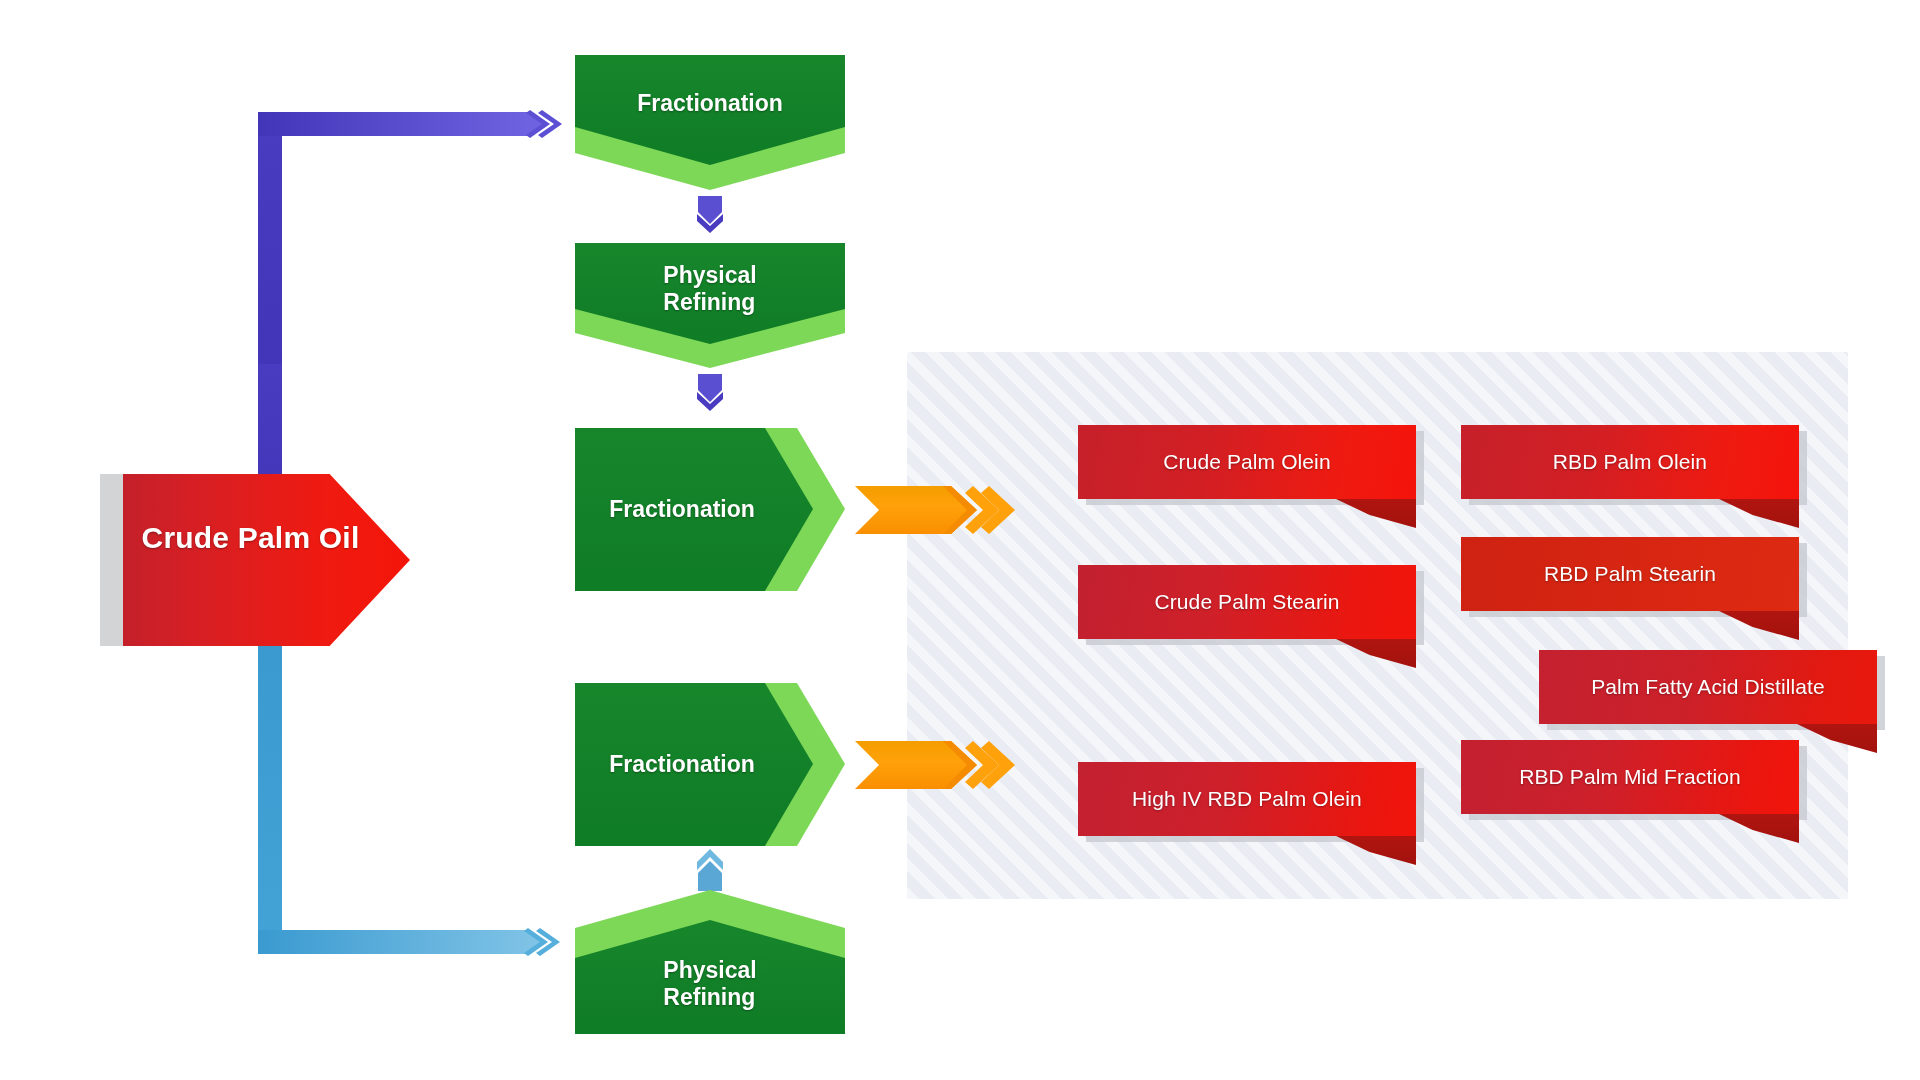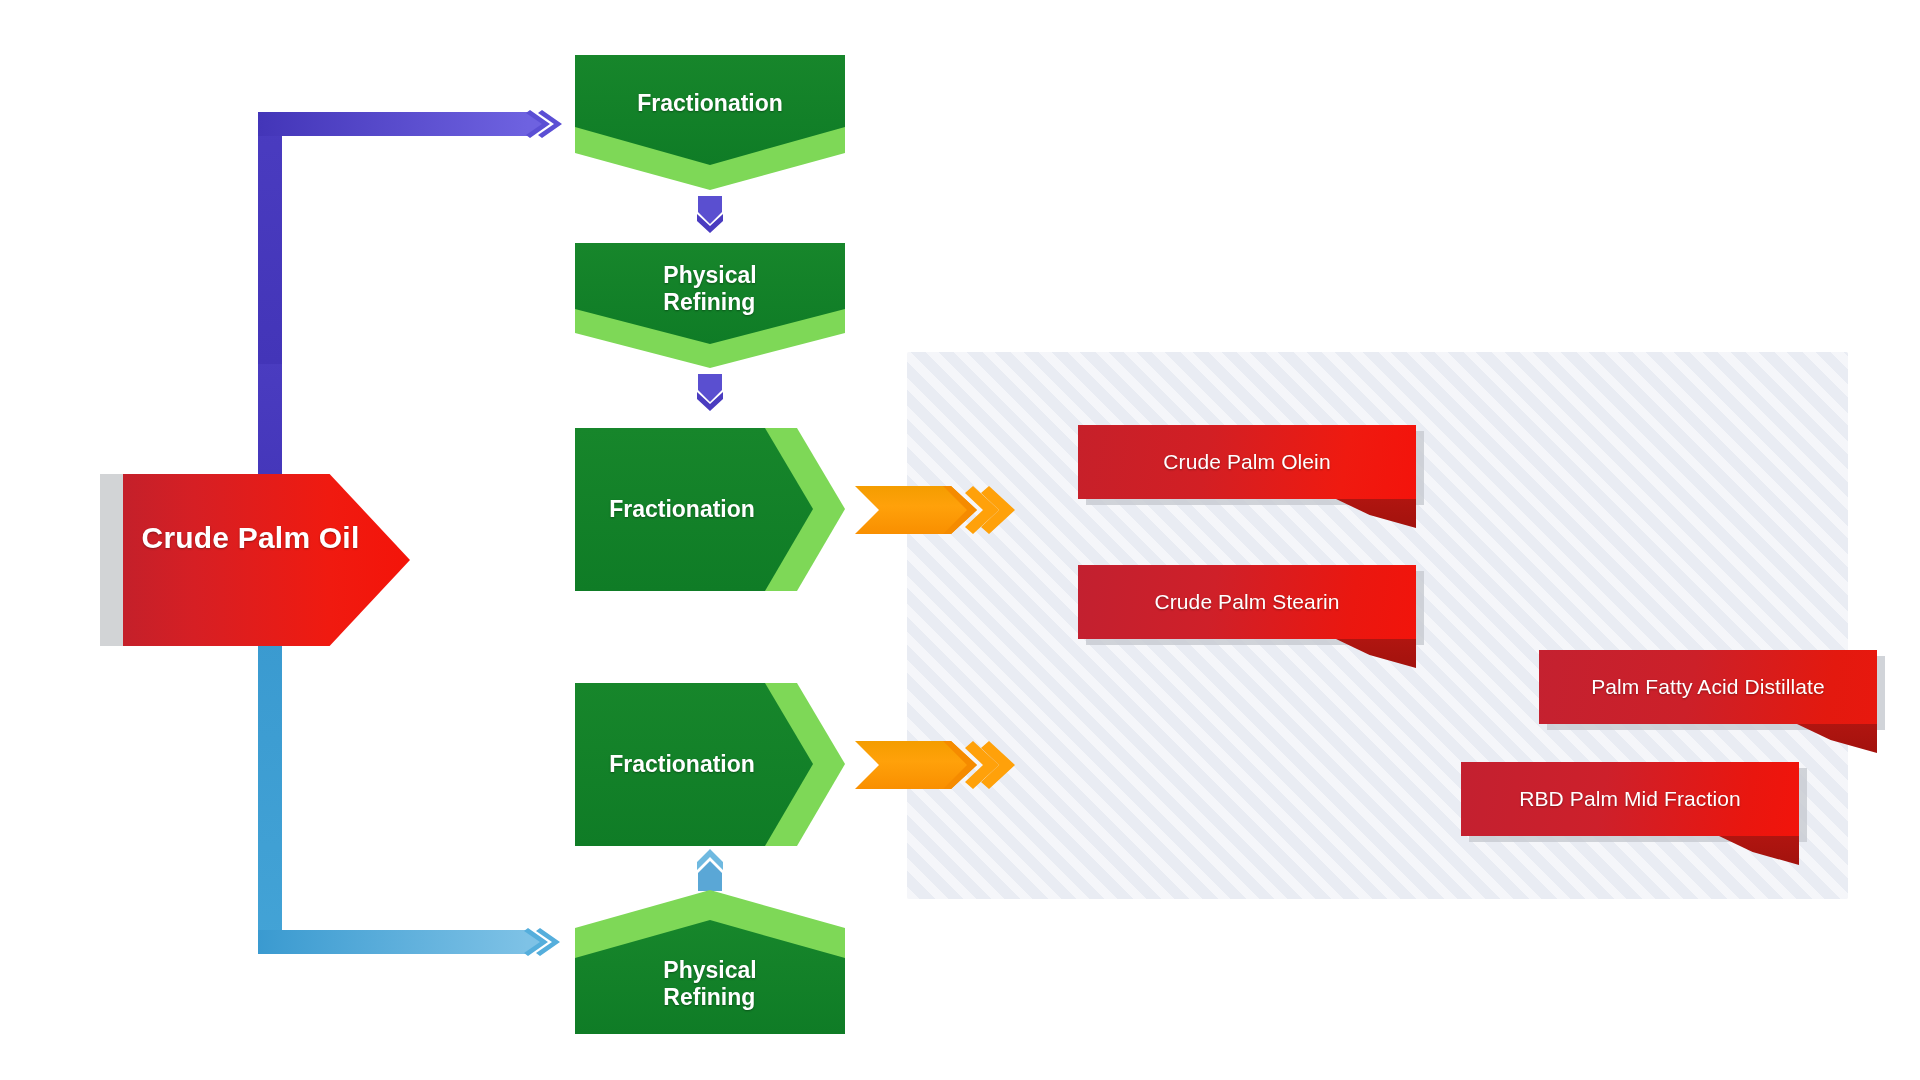--- a/index.html
+++ b/index.html
@@ -252,30 +252,48 @@
   </div>
 
   <div class="plabel" style="left:1078px;top:537px;margin-top:28px;">
     <div class="shadow"></div>
     <div class="bar" style="background:linear-gradient(100deg,#c22030 0%,#cf2029 40%,#ea1710 80%,#f2140b 100%);"></div>
     <div class="fold"></div>
     <div class="txt">Crude Palm Stearin</div>
   </div>
 
 
-
-
+  <div class="plabel" style="left:1078px;top:762px;">
+    <div class="shadow"></div>
+    <div class="bar" style="background:linear-gradient(100deg,#c32030 0%,#cd202b 42%,#e9160f 84%,#f2140b 100%);"></div>
+    <div class="fold"></div>
+    <div class="txt">High IV RBD Palm Olein</div>
+  </div>
+
+  <div class="plabel" style="left:1461px;top:425px;">
+    <div class="shadow"></div>
+    <div class="bar" style="background:linear-gradient(100deg,#c6202a 0%,#d21f24 38%,#ef1a10 78%,#f4130b 100%);"></div>
+    <div class="fold"></div>
+    <div class="txt">RBD Palm Olein</div>
+  </div>
+
+  <div class="plabel" style="left:1461px;top:537px;">
+    <div class="shadow"></div>
+    <div class="bar" style="background:linear-gradient(100deg,#cf2212 0%,#d62512 45%,#dd2a12 100%);"></div>
+    <div class="fold"></div>
+    <div class="txt">RBD Palm Stearin</div>
+  </div>
 
   <div class="plabel" style="left:1539px;top:650px;">
     <div class="shadow"></div>
     <div class="bar" style="background:linear-gradient(100deg,#c42130 0%,#cc2029 45%,#e3190f 85%,#e8180e 100%);"></div>
     <div class="fold"></div>
     <div class="txt">Palm Fatty Acid Distillate</div>
   </div>
 
-  <div class="plabel" style="left:1461px;top:762px;padding-left:42px;">
+  <div class="plabel" style="left:1461px;top:740px;padding-left:42px;">
     <div class="shadow"></div>
     <div class="bar" style="background:linear-gradient(100deg,#c32030 0%,#cd202b 42%,#e9160f 84%,#f2140b 100%);"></div>
     <div class="fold"></div>
     <div class="txt">RBD Palm Mid Fraction</div>
   </div>
 
 </div>
 
 </body></html>

